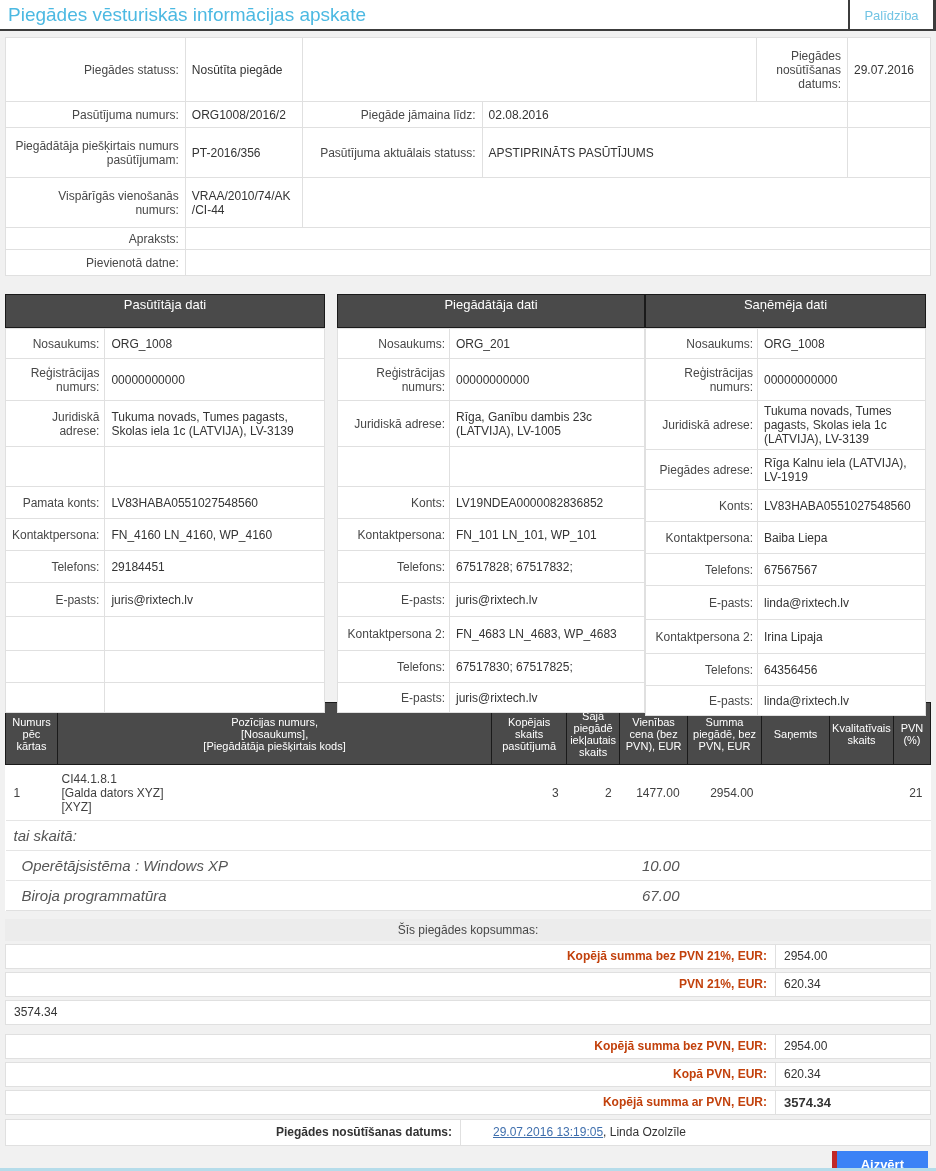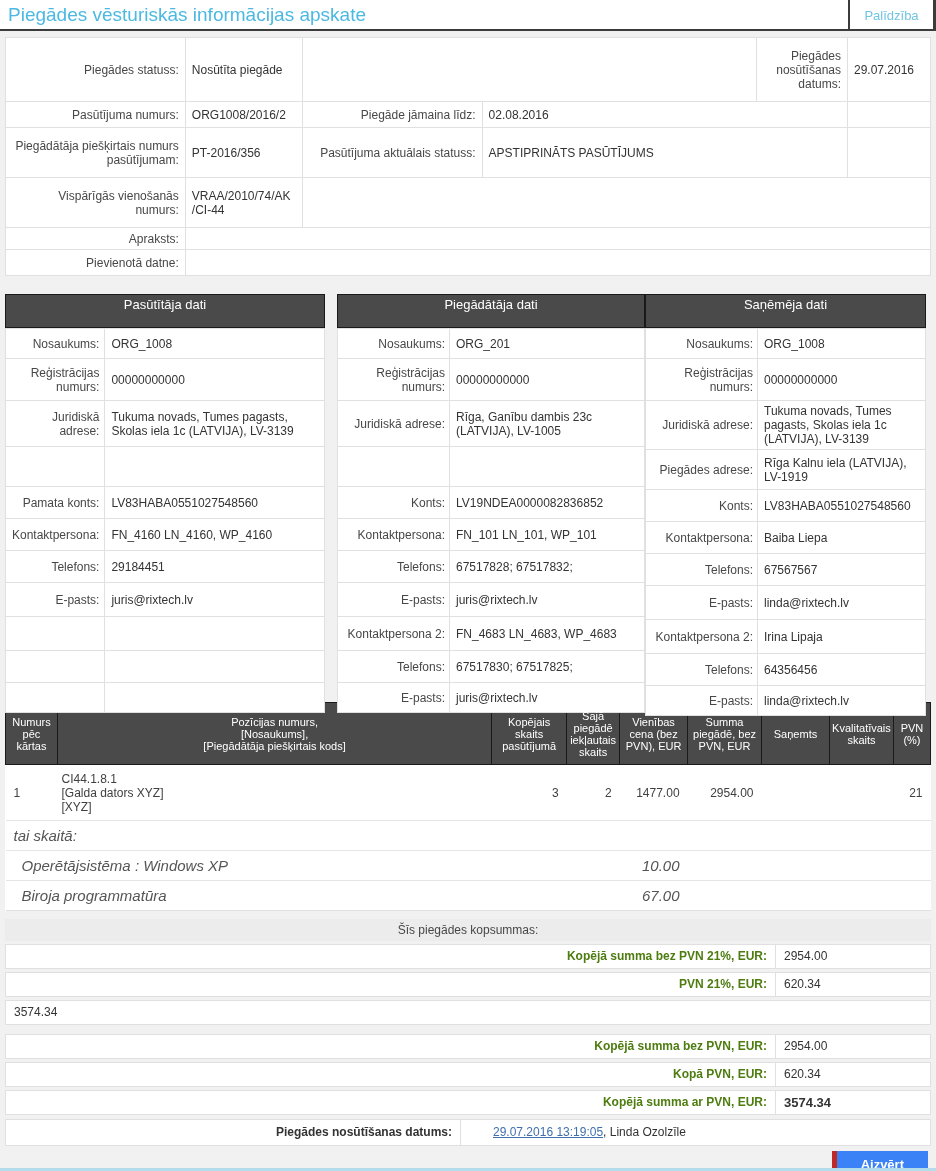--- a/index.html
+++ b/index.html
@@ -87,21 +87,21 @@
   .totals-title {
     margin-top: 8px; height: 22px; line-height: 22px; text-align: center;
     background: #ececec; color: #474747;
   }
   .total-row {
     margin-top: 3px; height: 25px; width: 926px;
     background: #fff; border: 1px solid #e0e0e0; display: flex;
   }
   .total-row.grp2 { margin-top: 9px; }
   .t-lbl {
-    width: 770px; text-align: right; font-weight: bold; color: #4d7c0f;
+    width: 770px; text-align: right; font-weight: bold; color: #c2410c;
     line-height: 23px; padding-right: 8px; border-right: 1px solid #e0e0e0;
   }
   .t-val { line-height: 23px; padding-left: 8px; color: #333; }
   .grand .t-val { font-weight: bold; font-size: 13px; }
   .sent-row {
     margin-top: 4px; height: 27px; width: 926px;
     background: #fff; border: 1px solid #e0e0e0; display: flex;
   }
   .s-lbl {
     width: 455px; text-align: right; font-weight: bold; color: #333;

